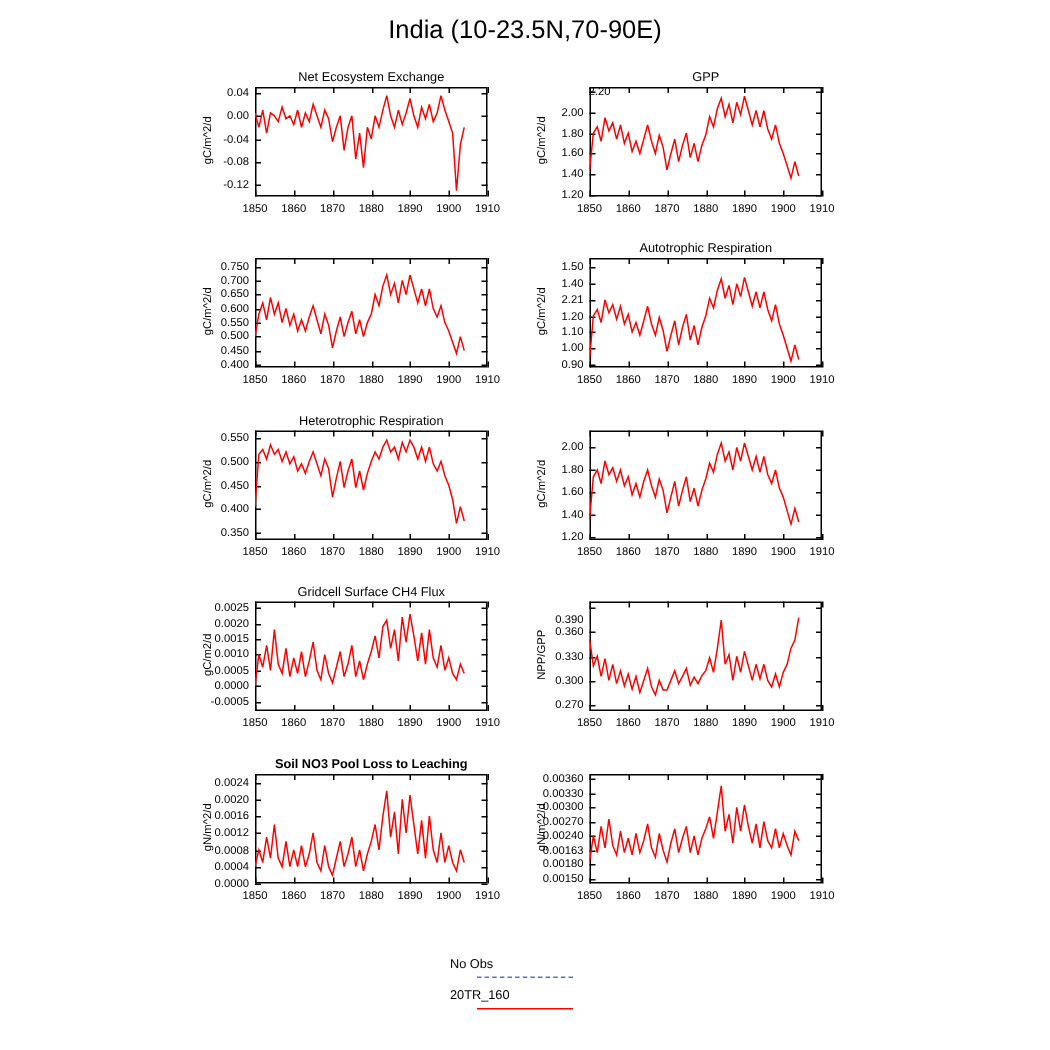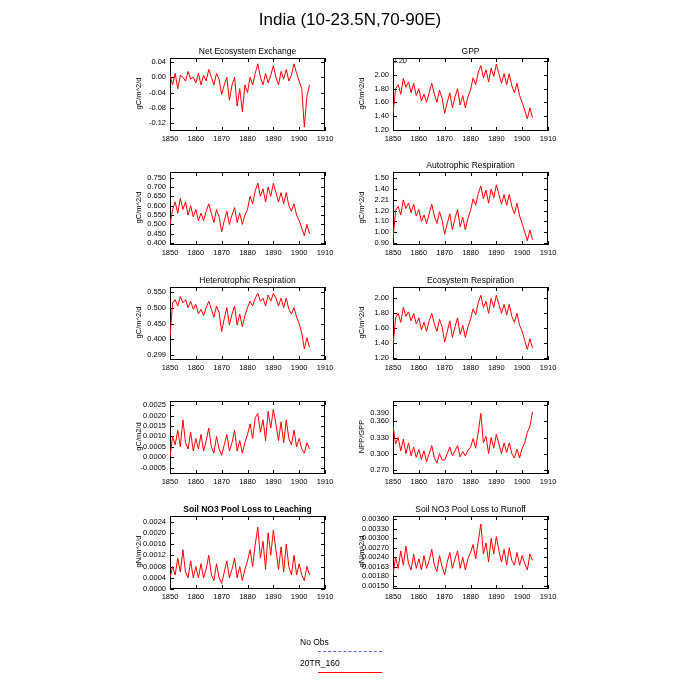--- a/index.html
+++ b/index.html
@@ -246,21 +246,21 @@
         <div class="tickmark" style="left: 321px; top: 291.761px; width: 4px; height: 1px;"></div>
         <div class="ytick" style="left: 124px; width: 42px; top: 302.63px;">0.500</div>
         <div class="tickmark" style="left: 170px; top: 307.63px; width: 4px; height: 1px;"></div>
         <div class="tickmark" style="left: 321px; top: 307.63px; width: 4px; height: 1px;"></div>
         <div class="ytick" style="left: 124px; width: 42px; top: 318.5px;">0.450</div>
         <div class="tickmark" style="left: 170px; top: 323.5px; width: 4px; height: 1px;"></div>
         <div class="tickmark" style="left: 321px; top: 323.5px; width: 4px; height: 1px;"></div>
         <div class="ytick" style="left: 124px; width: 42px; top: 334.37px;">0.400</div>
         <div class="tickmark" style="left: 170px; top: 339.37px; width: 4px; height: 1px;"></div>
         <div class="tickmark" style="left: 321px; top: 339.37px; width: 4px; height: 1px;"></div>
-        <div class="ytick" style="left: 124px; width: 42px; top: 350.239px;">0.299</div>
+        <div class="ytick" style="left: 124px; width: 42px; top: 350.239px;">0.350</div>
         <div class="tickmark" style="left: 170px; top: 355.239px; width: 4px; height: 1px;"></div>
         <div class="tickmark" style="left: 321px; top: 355.239px; width: 4px; height: 1px;"></div>
         <div class="xtick" style="left: 155px; width: 30px; top: 363px;">1850</div>
         <div class="tickmark" style="left: 170px; top: 356px; width: 1px; height: 4px;"></div>
         <div class="tickmark" style="left: 170px; top: 287px; width: 1px; height: 4px;"></div>
         <div class="xtick" style="left: 180.833px; width: 30px; top: 363px;">1860</div>
         <div class="tickmark" style="left: 195.833px; top: 356px; width: 1px; height: 4px;"></div>
         <div class="tickmark" style="left: 195.833px; top: 287px; width: 1px; height: 4px;"></div>
         <div class="xtick" style="left: 206.667px; width: 30px; top: 363px;">1870</div>
         <div class="tickmark" style="left: 221.667px; top: 356px; width: 1px; height: 4px;"></div>
@@ -280,21 +280,20 @@
         <svg class="series" width="700" height="700">
           <defs>
             <clipPath id="clip4">
               <rect x="170" y="287" width="155" height="73"></rect>
             </clipPath>
           </defs>
           <polyline points="170.00,337.78 172.58,302.87 175.17,299.70 177.75,306.04 180.33,296.52 182.92,302.87 185.50,299.70 188.08,307.63 190.67,301.28 193.25,309.22 195.83,304.46 198.42,313.98 201.00,309.22 203.58,315.57 206.17,307.63 208.75,301.28 211.33,309.22 213.92,317.15 216.50,306.04 219.08,312.39 221.67,331.43 224.25,318.74 226.83,307.63 229.42,325.09 232.00,313.98 234.58,306.04 237.17,325.09 239.75,313.98 242.33,326.67 244.92,315.57 247.50,307.63 250.08,301.28 252.67,306.04 255.25,298.11 257.83,293.35 260.42,301.28 263.00,298.11 265.58,306.04 268.17,294.93 270.75,301.28 273.33,293.35 275.92,298.11 278.50,306.04 281.08,298.11 283.67,307.63 286.25,298.11 288.83,309.22 291.42,313.98 294.00,307.63 296.58,317.15 299.17,323.50 301.75,333.02 304.33,348.89 306.92,337.78 309.50,347.30" fill="none" stroke="#ff0000" stroke-width="1" clip-path="url(#clip4)"></polyline>
         </svg>
       </div>
       <div class="panel" style="left: 0px; top: 0px; width: 700px; height: 700px; pointer-events: none;">
-        <div class="panel-title" style="left: 363px; width: 215px; top: 275px;">Ecosystem Respiration</div>
         <div class="plotbox" style="left: 393px; top: 287px; width: 155px; height: 73px;"></div>
         <div class="ylabel" style="left: 331px; top: 317.5px; width: 60px; text-align: center; transform: rotate(-90deg);">gC/m^2/d</div>
         <div class="ytick" style="left: 347px; width: 42px; top: 293.289px;">2.00</div>
         <div class="tickmark" style="left: 393px; top: 298.289px; width: 4px; height: 1px;"></div>
         <div class="tickmark" style="left: 544px; top: 298.289px; width: 4px; height: 1px;"></div>
         <div class="ytick" style="left: 347px; width: 42px; top: 308.34px;">1.80</div>
         <div class="tickmark" style="left: 393px; top: 313.34px; width: 4px; height: 1px;"></div>
         <div class="tickmark" style="left: 544px; top: 313.34px; width: 4px; height: 1px;"></div>
         <div class="ytick" style="left: 347px; width: 42px; top: 323.392px;">1.60</div>
         <div class="tickmark" style="left: 393px; top: 328.392px; width: 4px; height: 1px;"></div>
@@ -329,20 +328,21 @@
         <svg class="series" width="700" height="700">
           <defs>
             <clipPath id="clip5">
               <rect x="393" y="287" width="155" height="73"></rect>
             </clipPath>
           </defs>
           <polyline points="393.00,346.45 395.58,317.86 398.17,313.34 400.75,322.37 403.33,307.32 405.92,316.35 408.50,311.84 411.08,320.87 413.67,313.34 416.25,323.88 418.83,317.86 421.42,329.90 424.00,322.37 426.58,331.40 429.17,320.87 431.75,313.34 434.33,323.88 436.92,331.40 439.50,319.36 442.08,326.89 444.67,341.94 447.25,331.40 449.83,320.87 452.42,337.42 455.00,326.89 457.58,317.86 460.17,334.41 462.75,325.38 465.33,337.42 467.92,326.89 470.50,319.36 473.08,308.82 475.67,314.85 478.25,302.80 480.83,295.28 483.42,307.32 486.00,301.30 488.58,313.34 491.17,298.29 493.75,307.32 496.33,295.28 498.92,304.31 501.50,313.34 504.08,304.31 506.67,314.85 509.25,304.31 511.83,316.35 514.42,322.37 517.00,313.34 519.58,325.38 522.17,331.40 524.75,340.43 527.33,349.46 529.92,338.93 532.50,347.96" fill="none" stroke="#ff0000" stroke-width="1" clip-path="url(#clip5)"></polyline>
         </svg>
       </div>
       <div class="panel" style="left: 0px; top: 0px; width: 700px; height: 700px; pointer-events: none;">
+        <div class="panel-title" style="left: 140px; width: 215px; top: 389px;">Gridcell Surface CH4 Flux</div>
         <div class="plotbox" style="left: 170px; top: 401px; width: 155px; height: 73px;"></div>
         <div class="ylabel" style="left: 108px; top: 431.5px; width: 60px; text-align: center; transform: rotate(-90deg);">gC/m2/d</div>
         <div class="ytick" style="left: 124px; width: 42px; top: 400.171px;">0.0025</div>
         <div class="tickmark" style="left: 170px; top: 405.171px; width: 4px; height: 1px;"></div>
         <div class="tickmark" style="left: 321px; top: 405.171px; width: 4px; height: 1px;"></div>
         <div class="ytick" style="left: 124px; width: 42px; top: 410.6px;">0.0020</div>
         <div class="tickmark" style="left: 170px; top: 415.6px; width: 4px; height: 1px;"></div>
         <div class="tickmark" style="left: 321px; top: 415.6px; width: 4px; height: 1px;"></div>
         <div class="ytick" style="left: 124px; width: 42px; top: 421.029px;">0.0015</div>
         <div class="tickmark" style="left: 170px; top: 426.029px; width: 4px; height: 1px;"></div>
@@ -486,21 +486,20 @@
         <svg class="series" width="700" height="700">
           <defs>
             <clipPath id="clip8">
               <rect x="170" y="516" width="155" height="73"></rect>
             </clipPath>
           </defs>
           <polyline points="170.00,577.77 172.58,566.54 175.17,574.96 177.75,558.12 180.33,572.15 182.92,549.69 185.50,572.15 188.08,577.77 190.67,560.92 193.25,577.77 195.83,566.54 198.42,577.77 201.00,563.73 203.58,577.77 206.17,569.35 208.75,555.31 211.33,574.96 213.92,580.58 216.50,563.73 219.08,577.77 221.67,583.38 224.25,572.15 226.83,560.92 229.42,577.77 232.00,569.35 234.58,558.12 237.17,577.77 239.75,566.54 242.33,580.58 244.92,569.35 247.50,560.92 250.08,549.69 252.67,566.54 255.25,544.08 257.83,527.23 260.42,558.12 263.00,541.27 265.58,569.35 268.17,532.85 270.75,555.31 273.33,530.04 275.92,549.69 278.50,569.35 281.08,546.88 283.67,572.15 286.25,544.08 288.83,566.54 291.42,574.96 294.00,555.31 296.58,574.96 299.17,563.73 301.75,574.96 304.33,580.58 306.92,566.54 309.50,574.96" fill="none" stroke="#ff0000" stroke-width="1" clip-path="url(#clip8)"></polyline>
         </svg>
       </div>
       <div class="panel" style="left: 0px; top: 0px; width: 700px; height: 700px; pointer-events: none;">
-        <div class="panel-title" style="left: 363px; width: 215px; top: 504px;">Soil NO3 Pool Loss to Runoff</div>
         <div class="plotbox" style="left: 393px; top: 516px; width: 155px; height: 73px;"></div>
         <div class="ylabel" style="left: 331px; top: 546.5px; width: 60px; text-align: center; transform: rotate(-90deg);">gN/m^2/d</div>
         <div class="ytick" style="left: 347px; width: 42px; top: 514.174px;">0.00360</div>
         <div class="tickmark" style="left: 393px; top: 519.174px; width: 4px; height: 1px;"></div>
         <div class="tickmark" style="left: 544px; top: 519.174px; width: 4px; height: 1px;"></div>
         <div class="ytick" style="left: 347px; width: 42px; top: 523.696px;">0.00330</div>
         <div class="tickmark" style="left: 393px; top: 528.696px; width: 4px; height: 1px;"></div>
         <div class="tickmark" style="left: 544px; top: 528.696px; width: 4px; height: 1px;"></div>
         <div class="ytick" style="left: 347px; width: 42px; top: 533.217px;">0.00300</div>
         <div class="tickmark" style="left: 393px; top: 538.217px; width: 4px; height: 1px;"></div>

